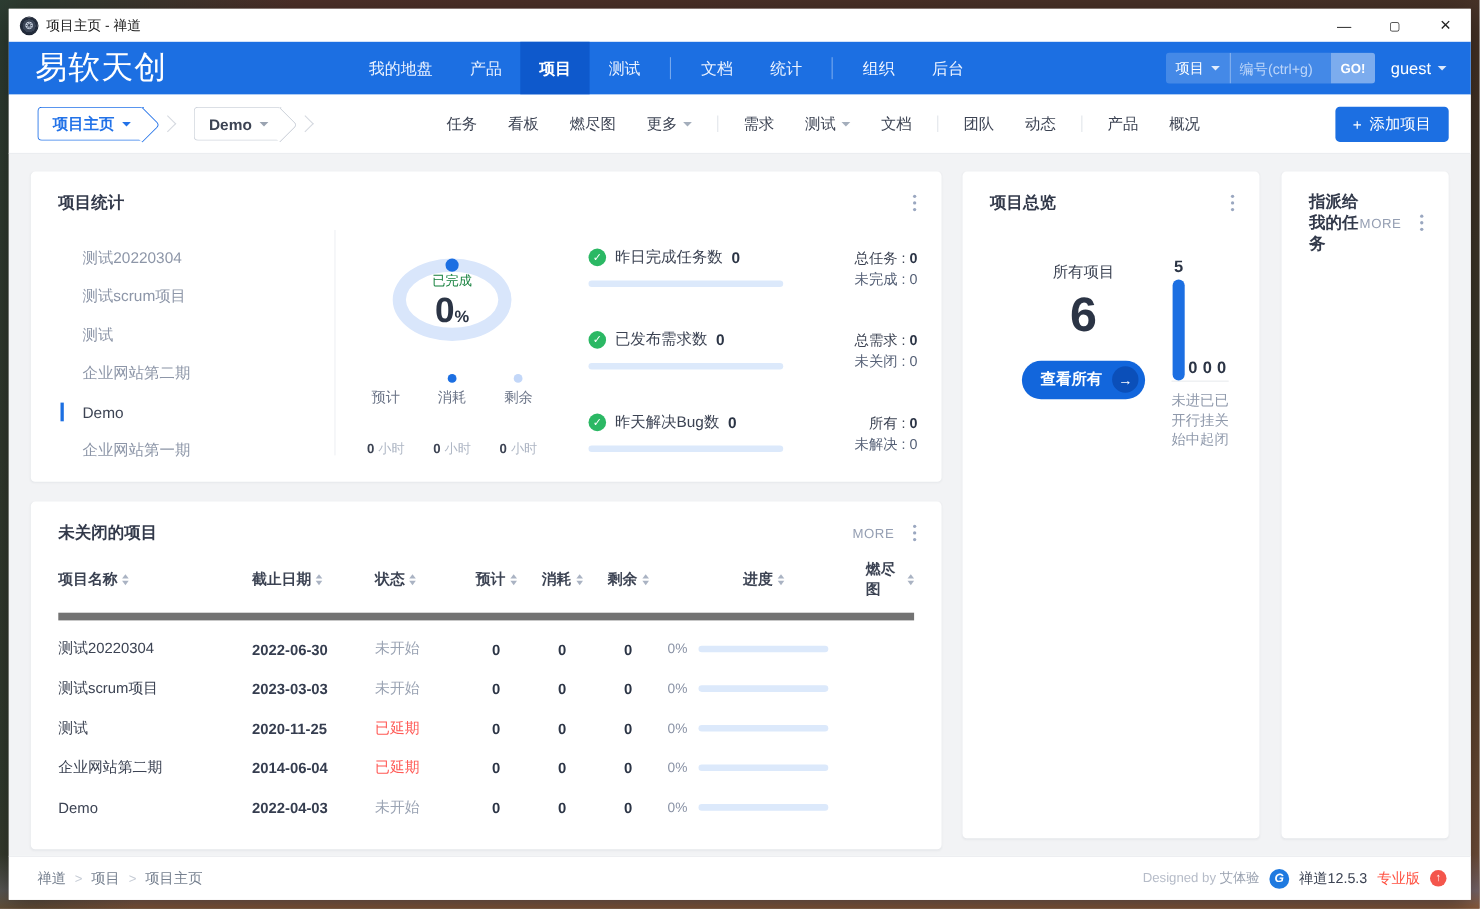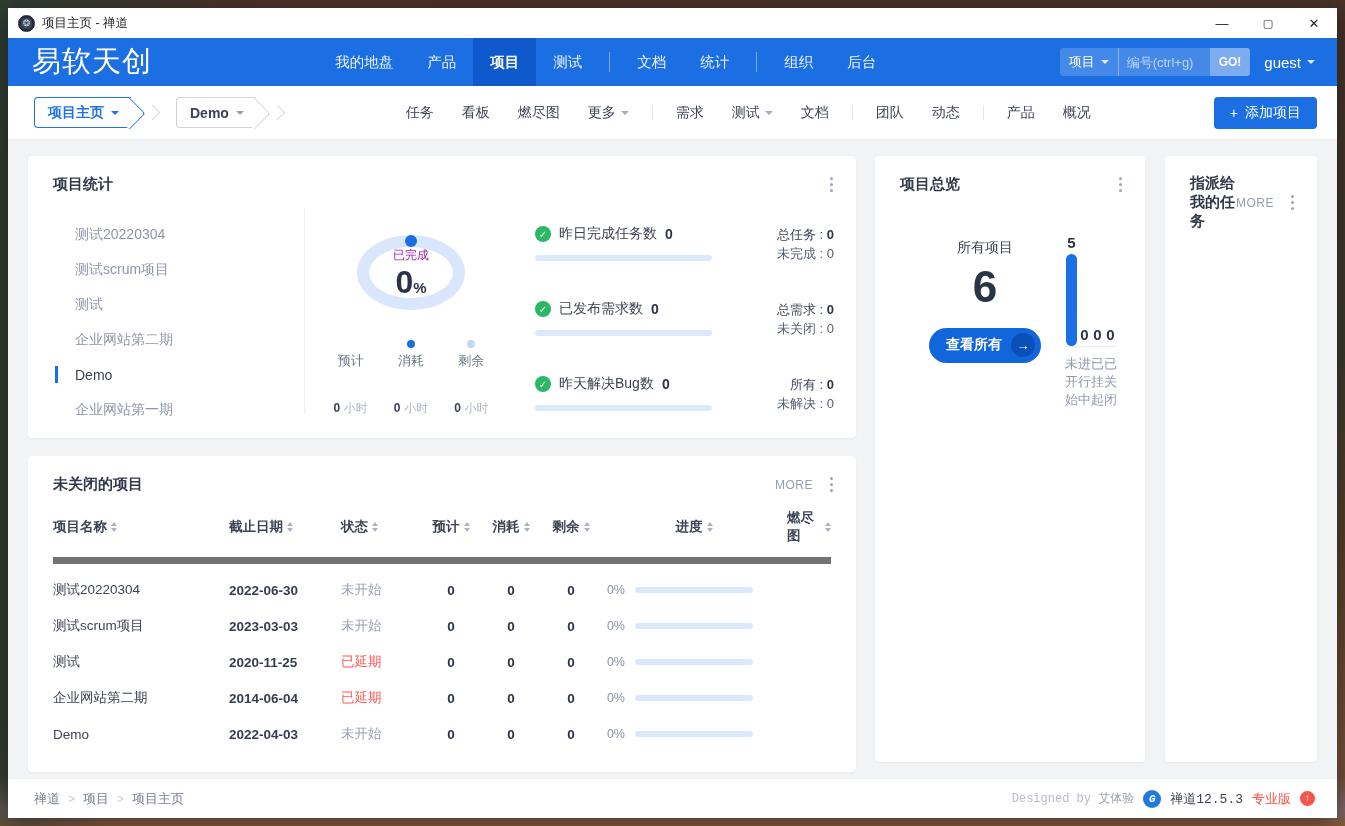--- a/index.html
+++ b/index.html
@@ -72,21 +72,21 @@
 
   
   .stats-body { display:flex; padding:4px 22px 24px 25px; height:233px; }
   .proj-list { width:252px; border-right:1px solid #eef0f3; padding-top:8px; }
   .proj-item { height:35px; display:flex; align-items:center; padding-left:22px; font-size:14px; color:#8d96a8; cursor:pointer; position:relative; }
   .proj-item.active { color:#3c4353; }
   .proj-item.active::before { content:""; position:absolute; left:2px; top:9px; width:3px; height:17px; background:#1c6fe2; }
   .donut-col { width:212px; display:flex; flex-direction:column; align-items:center; padding-top:26px; }
   .donut { width:108px; height:108px; border-radius:50%; border:12px solid #d9e6fb; position:relative; display:flex; flex-direction:column; align-items:center; justify-content:center; }
   .donut-dot { position:absolute; left:50%; top:-12px; margin-left:-6px; width:12px; height:12px; border-radius:50%; background:#1c6fe2; }
-  .donut-label { font-size:12px; color:#a21caf; margin-bottom:2px; }
+  .donut-label { font-size:12px; color:#15803d; margin-bottom:2px; }
   .donut-value { font-size:32px; font-weight:bold; color:#2b3445; line-height:1; }
   .donut-value b { font-size:15px; }
   .legend { display:flex; gap:26px; margin-top:30px; }
   .leg-item { display:flex; flex-direction:column; align-items:center; gap:4px; }
   .leg-dot { width:8px; height:8px; border-radius:50%; }
   .leg-label { font-size:13px; color:#6b7487; }
   .leg-value { font-size:13px; color:#3c4353; font-weight:bold;margin-top:26px; }
   .leg-value span { font-weight:normal; color:#aeb6c4; font-size:12px; }
   .metrics-col { flex:1; padding:16px 0 0 18px; display:flex; flex-direction:column; gap:37px; }
   .metric { display:flex; }
@@ -137,21 +137,21 @@
   .td.st-delay { color:#ff5b57; }
   .prog { display:flex; align-items:center; gap:10px; }
   .prog-pct { font-size:12.5px; color:#8a93a6; width:24px; text-align:right; }
   .prog-track { width:118px; height:6px; border-radius:3px; background:#dce9fb; }
 
   
   .footer { height:40px; background:#fff; border-top:1px solid #ebedf0; display:flex; align-items:center; padding:0 22px 0 26px; flex:none; }
   .f-crumb { display:flex; align-items:center; gap:8px; font-size:13px; color:#76808f; }
   .f-crumb .sep { color:#c4cad4; font-size:12px; }
   .f-crumb span.link { cursor:pointer; }
-  .f-right { margin-left:auto; display:flex; align-items:center; gap:9px;font-family:Liberation Mono, monospace; }
+  .f-right { margin-left:auto; display:flex; align-items:center; gap:9px; }
   .designed { font-size:12px; color:#b6bcc8; }
   .designed b { color:#9aa2b0; font-weight:normal; }
   .zt-icon { width:18px; height:18px; border-radius:50%; background:#1f7ae0; color:#fff; font-size:11px; font-weight:bold; display:flex; align-items:center; justify-content:center; font-style:italic; }
   .version { font-size:13px; color:#3c4353; }
   .edition { font-size:13px; color:#ff5040; cursor:pointer; }
   .up-icon { width:15px; height:15px; border-radius:50%; background:#f4564c; color:#fff; font-size:10px; display:flex; align-items:center; justify-content:center; cursor:pointer; }
 </style>
 </head>
 <body>
 

